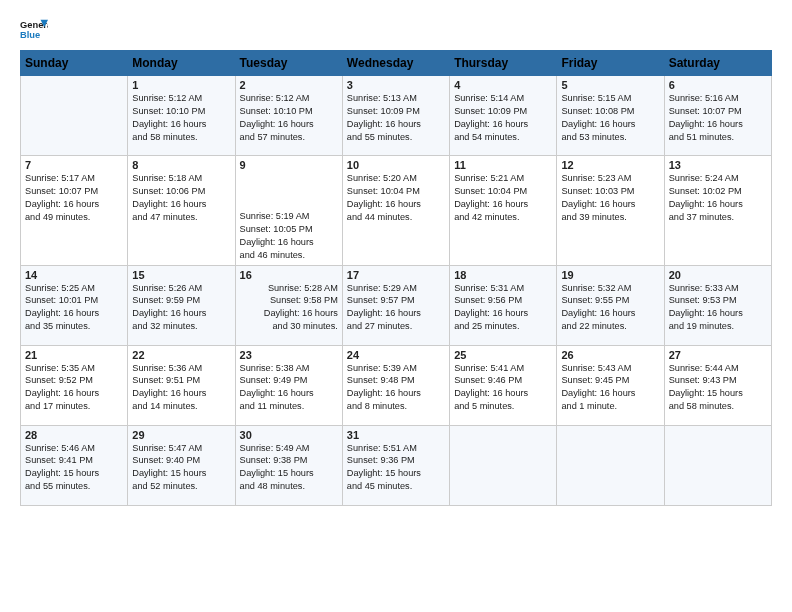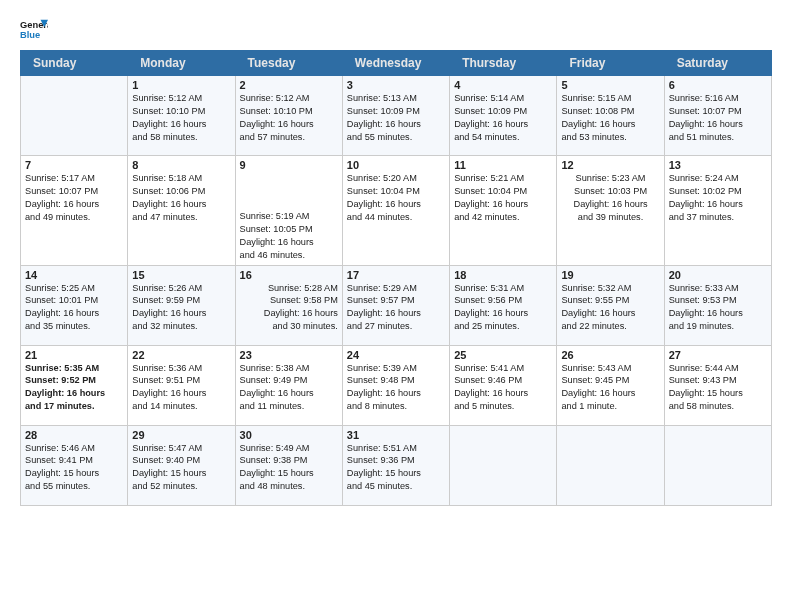--- a/index.html
+++ b/index.html
@@ -48,24 +48,24 @@
       font-size: 14px;
       color: #333;
     }
     table {
       width: 100%;
       border-collapse: collapse;
       table-layout: fixed;
     }
     thead tr th {
       background: #2e6da4;
-      color: #e5e5e5;
+      color: #000000;
       font-size: 12px;
       font-weight: bold;
-      padding: 5px 12px;
+      padding: 5px 4px;
       text-align: left;
       border: 1px solid #2e6da4;
     }
     tbody tr td {
       vertical-align: top;
       border: 1px solid #ccc;
       padding: 3px 4px;
       font-size: 9.5px;
       color: #222;
       height: 80px;
@@ -198,21 +198,21 @@
           </td>
           <td>
             <span class="day-num">11</span>
             <div class="cell-content" style="white-space: pre-line;">Sunrise: 5:21 AM
 Sunset: 10:04 PM
 Daylight: 16 hours
 and 42 minutes.</div>
           </td>
           <td>
             <span class="day-num">12</span>
-            <div class="cell-content" style="white-space: pre-line; text-align: center;">Sunrise: 5:23 AM
+            <div class="cell-content" style="white-space: pre-line;">Sunrise: 5:23 AM
 Sunset: 10:03 PM
 Daylight: 16 hours
 and 39 minutes.</div>
           </td>
           <td>
             <span class="day-num">13</span>
             <div class="cell-content" style="white-space: pre-line;">Sunrise: 5:24 AM
 Sunset: 10:02 PM
 Daylight: 16 hours
 and 37 minutes.</div>
@@ -265,21 +265,21 @@
             <span class="day-num">20</span>
             <div class="cell-content" style="white-space: pre-line;">Sunrise: 5:33 AM
 Sunset: 9:53 PM
 Daylight: 16 hours
 and 19 minutes.</div>
           </td>
         </tr>
         <tr>
           <td>
             <span class="day-num">21</span>
-            <div class="cell-content" style="white-space: pre-line; font-weight: bold;">Sunrise: 5:35 AM
+            <div class="cell-content" style="white-space: pre-line;">Sunrise: 5:35 AM
 Sunset: 9:52 PM
 Daylight: 16 hours
 and 17 minutes.</div>
           </td>
           <td>
             <span class="day-num">22</span>
             <div class="cell-content" style="white-space: pre-line;">Sunrise: 5:36 AM
 Sunset: 9:51 PM
 Daylight: 16 hours
 and 14 minutes.</div>

